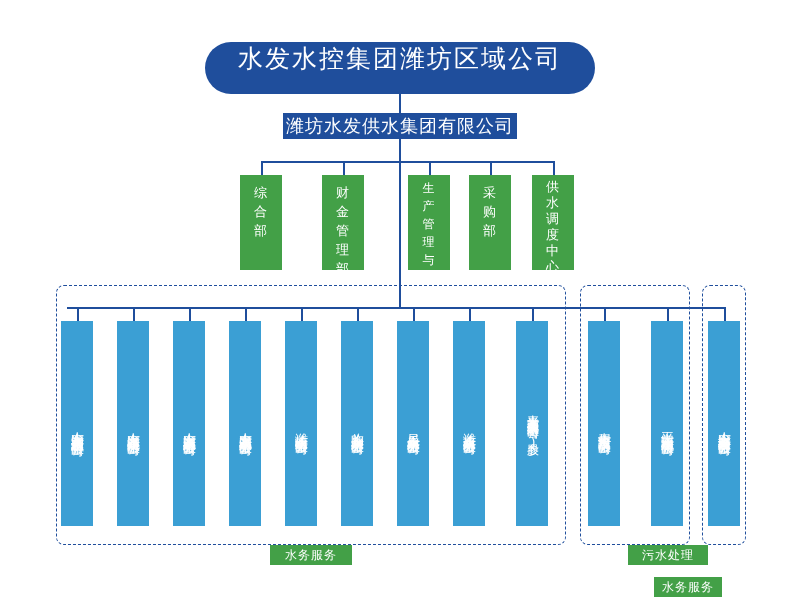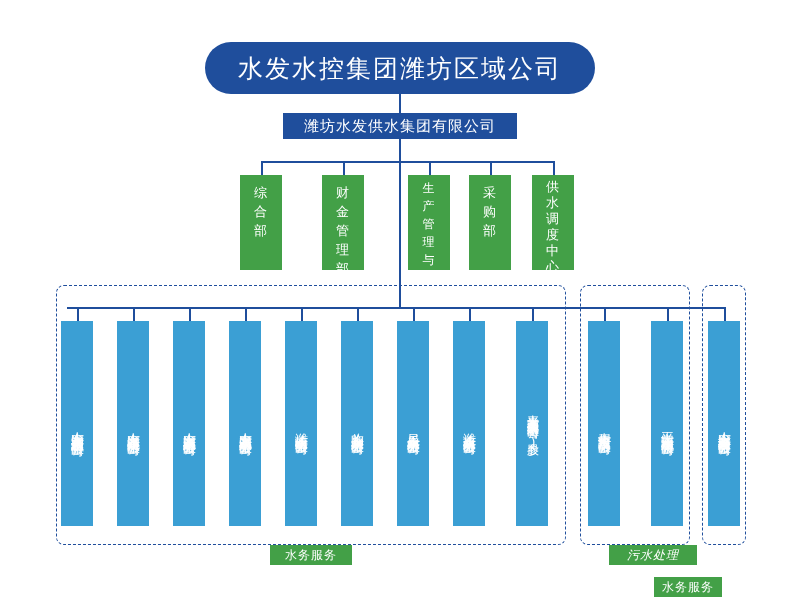--- a/index.html
+++ b/index.html
@@ -9,34 +9,34 @@
     font-family:"DejaVu Sans","Liberation Sans",sans-serif;
     position:relative;
     overflow:hidden;
   }
   
   .root-box{
     position:absolute;
     left:205px;top:42px;width:390px;height:52px;
     background:#1f4e9c;
     border-radius:26px;
-    display:flex;align-items:center;justify-content:center;
+    display:flex;justify-content:center;
     color:#ffffff;
     font-size:25px;
     letter-spacing:2px;
     font-weight:400;
   }
   
   .lvl2-box{
     position:absolute;
     left:283px;top:113px;width:234px;height:26px;
     background:#1f4e9c;
     display:flex;align-items:center;justify-content:center;
     color:#ffffff;
-    font-size:15px;
+    font-size:18px;
     letter-spacing:1px;
   }
   
   .ln{position:absolute;background:#1f4e9c;}
   .ln-v{width:2px;}
   .ln-h{height:2px;}
 
   
   .dept{
     position:absolute;
@@ -178,14 +178,14 @@
 <div class="sub" style="left:397px;top:321px;height:205px;">昌乐众兴水务有限公司</div>
 <div class="sub" style="left:453px;top:321px;height:205px;">潍坊众兴水务有限公司</div>
 <div class="sub" style="left:516px;top:321px;height:205px;font-size:12px;line-height:30px;">寿光水发南水北调供水有限公司(参股)</div>
 
 <div class="sub" style="left:588px;top:321px;height:205px;">青州市水投发展有限公司</div>
 <div class="sub" style="left:651px;top:321px;height:205px;">平定中玮水质净化有限公司</div>
 
 <div class="sub" style="left:708px;top:321px;height:205px;">山东水发文科技服务有限公司</div>
 
 <div class="glabel" style="left:270px;top:545px;width:82px;">水务服务</div>
-<div class="glabel" style="left:609px;top:545px;width:88px;font-style:italic;">污水处理</div>
+<div class="glabel" style="left:628px;top:545px;width:80px;">污水处理</div>
 <div class="glabel" style="left:654px;top:545px;width:68px;margin-top:32px;">水务服务</div>
 
 </body></html>

